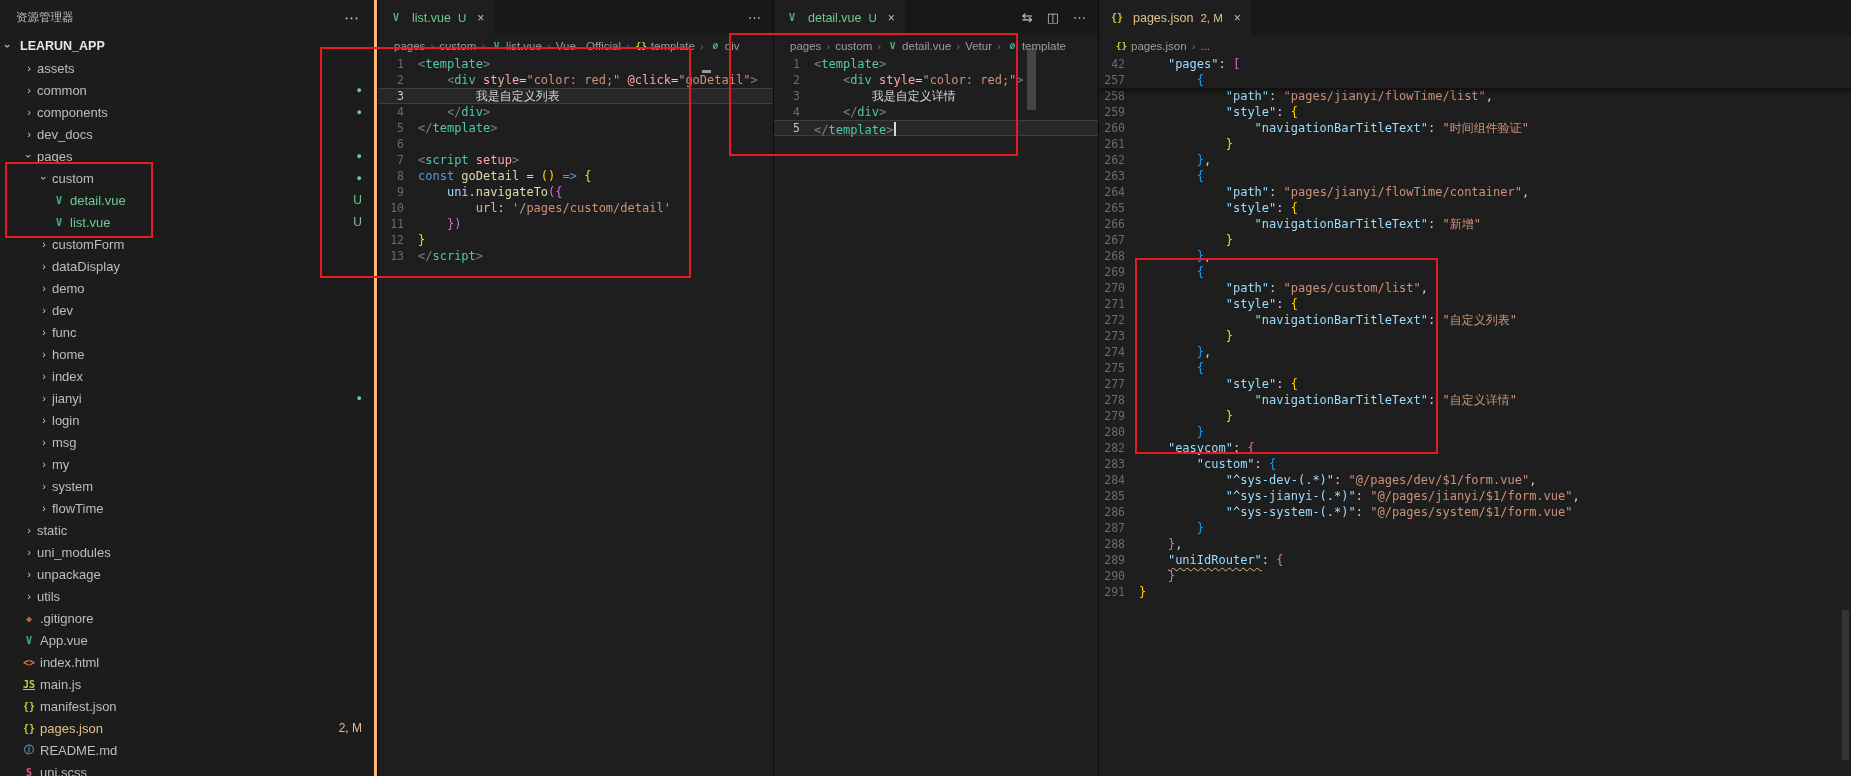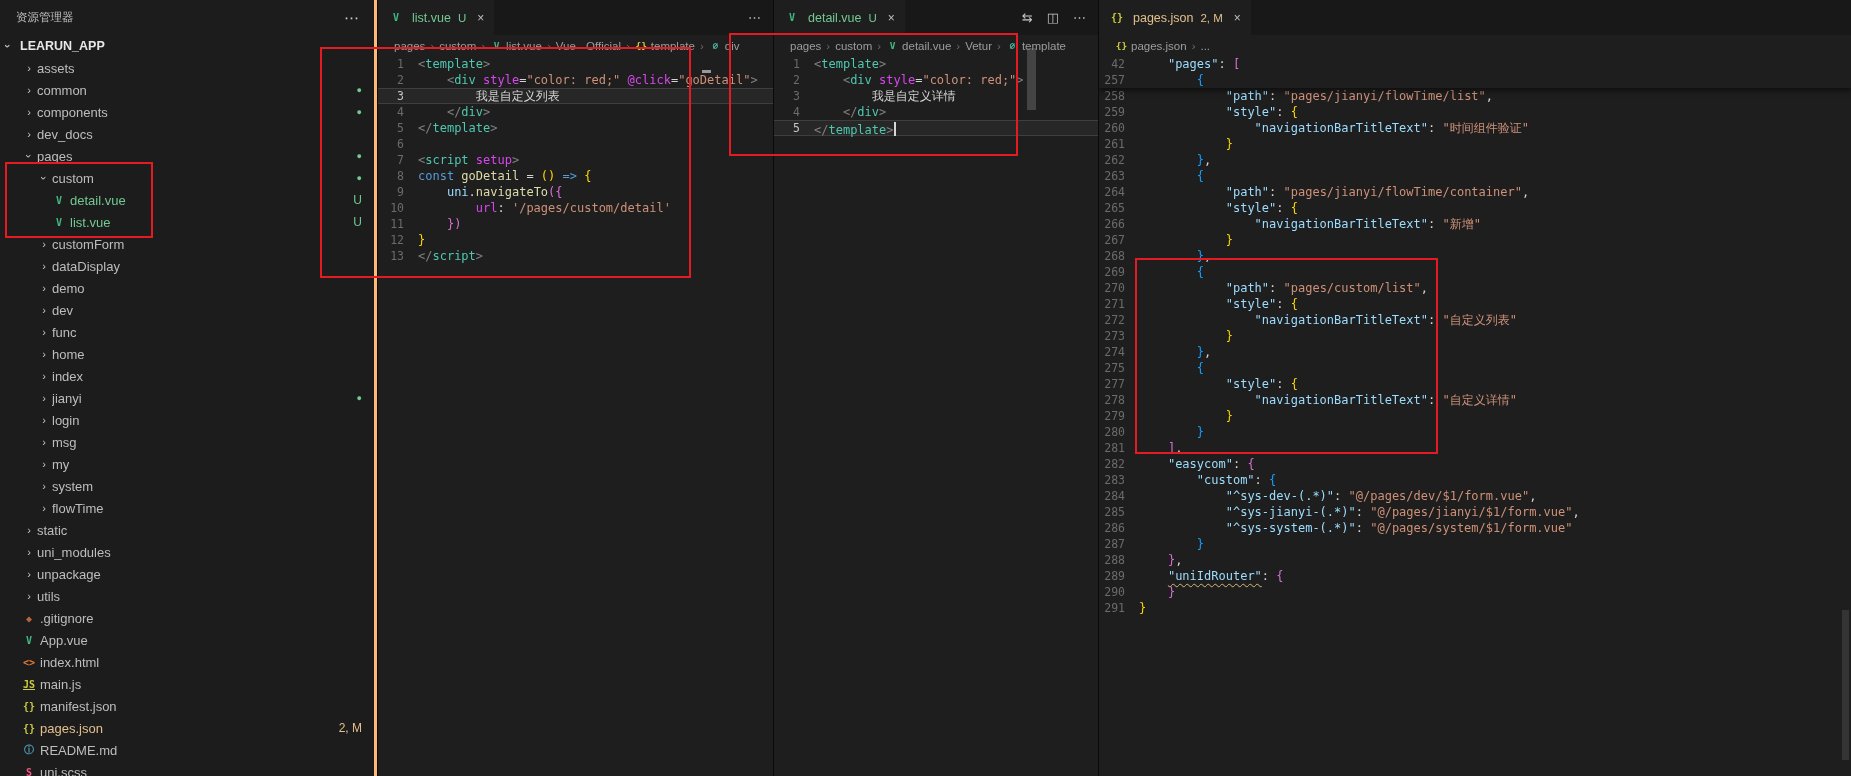--- a/index.html
+++ b/index.html
@@ -45,21 +45,21 @@
   .ln{width:40px;flex:none;text-align:right;padding-right:14px;color:#6b6b6b;font-size:11.5px}
   .lc{white-space:pre}
   .cl.current{background:rgba(110,110,110,.12);box-shadow:inset 0 1px 0 #3e3e3e,inset 0 -1px 0 #3e3e3e}
   .cl.current .ln{color:#c6c6c6}
   .sticky{position:relative;z-index:3;background:#1e1e1e;box-shadow:0 3px 5px rgba(0,0,0,.5)}
   .cursor{display:inline-block;width:2px;height:14px;margin-left:1px;background:#d7d7d7;transform:translateY(2px)}
 
   
   .sg-tag{color:#4ec9b0}
   .sg-br{color:#808080}
-  .sg-attr{color:#d946ef}
+  .sg-attr{color:#fca5a5}
   .sg-str{color:#ce9178}
   .sg-kw{color:#569cd6}
   .sg-fn{color:#dcdcaa}
   .sg-var{color:#9cdcfe}
   .sg-txt{color:#d4d4d4}
   .sg-pun{color:#d4d4d4}
   .sg-key{color:#9cdcfe}
   .sg-keyw{color:#9cdcfe;text-decoration:underline wavy #d7ba7d 1px;text-underline-offset:3px}
   .sg-b1{color:#ffd700}
   .sg-b2{color:#da70d6}
@@ -370,21 +370,20 @@
           <div class="cl"><span class="ln">270</span><span class="lc"><span class="sg-pun">            </span><span class="sg-key">"path"</span><span class="sg-pun">: </span><span class="sg-str">"pages/custom/list"</span><span class="sg-pun">,</span></span></div>
           <div class="cl"><span class="ln">271</span><span class="lc"><span class="sg-pun">            </span><span class="sg-key">"style"</span><span class="sg-pun">: </span><span class="sg-b1">{</span></span></div>
           <div class="cl"><span class="ln">272</span><span class="lc"><span class="sg-pun">                </span><span class="sg-key">"navigationBarTitleText"</span><span class="sg-pun">: </span><span class="sg-str">"自定义列表"</span></span></div>
           <div class="cl"><span class="ln">273</span><span class="lc"><span class="sg-pun">            </span><span class="sg-b1">}</span></span></div>
           <div class="cl"><span class="ln">274</span><span class="lc"><span class="sg-pun">        </span><span class="sg-b3">}</span><span class="sg-pun">,</span></span></div>
           <div class="cl"><span class="ln">275</span><span class="lc"><span class="sg-pun">        </span><span class="sg-b3">{</span></span></div>
           <div class="cl"><span class="ln">277</span><span class="lc"><span class="sg-pun">            </span><span class="sg-key">"style"</span><span class="sg-pun">: </span><span class="sg-b1">{</span></span></div>
           <div class="cl"><span class="ln">278</span><span class="lc"><span class="sg-pun">                </span><span class="sg-key">"navigationBarTitleText"</span><span class="sg-pun">: </span><span class="sg-str">"自定义详情"</span></span></div>
           <div class="cl"><span class="ln">279</span><span class="lc"><span class="sg-pun">            </span><span class="sg-b1">}</span></span></div>
           <div class="cl"><span class="ln">280</span><span class="lc"><span class="sg-pun">        </span><span class="sg-b3">}</span></span></div>
-          <div class="cl"><span class="ln">281</span><span class="lc"><span class="sg-pun">    </span><span class="sg-b2">]</span><span class="sg-pun">,</span></span></div>
           <div class="cl"><span class="ln">282</span><span class="lc"><span class="sg-pun">    </span><span class="sg-key">"easycom"</span><span class="sg-pun">: </span><span class="sg-b2">{</span></span></div>
           <div class="cl"><span class="ln">283</span><span class="lc"><span class="sg-pun">        </span><span class="sg-key">"custom"</span><span class="sg-pun">: </span><span class="sg-b3">{</span></span></div>
           <div class="cl"><span class="ln">284</span><span class="lc"><span class="sg-pun">            </span><span class="sg-key">"^sys-dev-(.*)"</span><span class="sg-pun">: </span><span class="sg-str">"@/pages/dev/$1/form.vue"</span><span class="sg-pun">,</span></span></div>
           <div class="cl"><span class="ln">285</span><span class="lc"><span class="sg-pun">            </span><span class="sg-key">"^sys-jianyi-(.*)"</span><span class="sg-pun">: </span><span class="sg-str">"@/pages/jianyi/$1/form.vue"</span><span class="sg-pun">,</span></span></div>
           <div class="cl"><span class="ln">286</span><span class="lc"><span class="sg-pun">            </span><span class="sg-key">"^sys-system-(.*)"</span><span class="sg-pun">: </span><span class="sg-str">"@/pages/system/$1/form.vue"</span></span></div>
           <div class="cl"><span class="ln">287</span><span class="lc"><span class="sg-pun">        </span><span class="sg-b3">}</span></span></div>
           <div class="cl"><span class="ln">288</span><span class="lc"><span class="sg-pun">    </span><span class="sg-b2">}</span><span class="sg-pun">,</span></span></div>
           <div class="cl"><span class="ln">289</span><span class="lc"><span class="sg-pun">    </span><span class="sg-keyw">"uniIdRouter"</span><span class="sg-pun">: </span><span class="sg-b2">{</span></span></div>
           <div class="cl"><span class="ln">290</span><span class="lc"><span class="sg-pun">    </span><span class="sg-b2">}</span></span></div>
           <div class="cl"><span class="ln">291</span><span class="lc"><span class="sg-b1">}</span></span></div>

